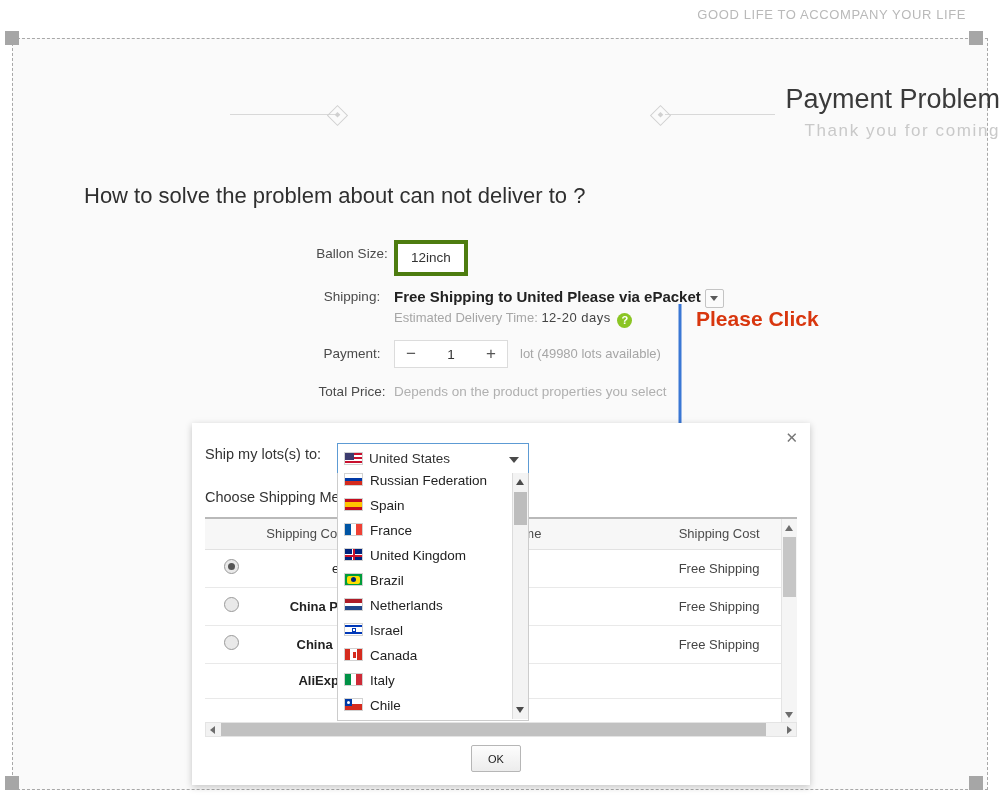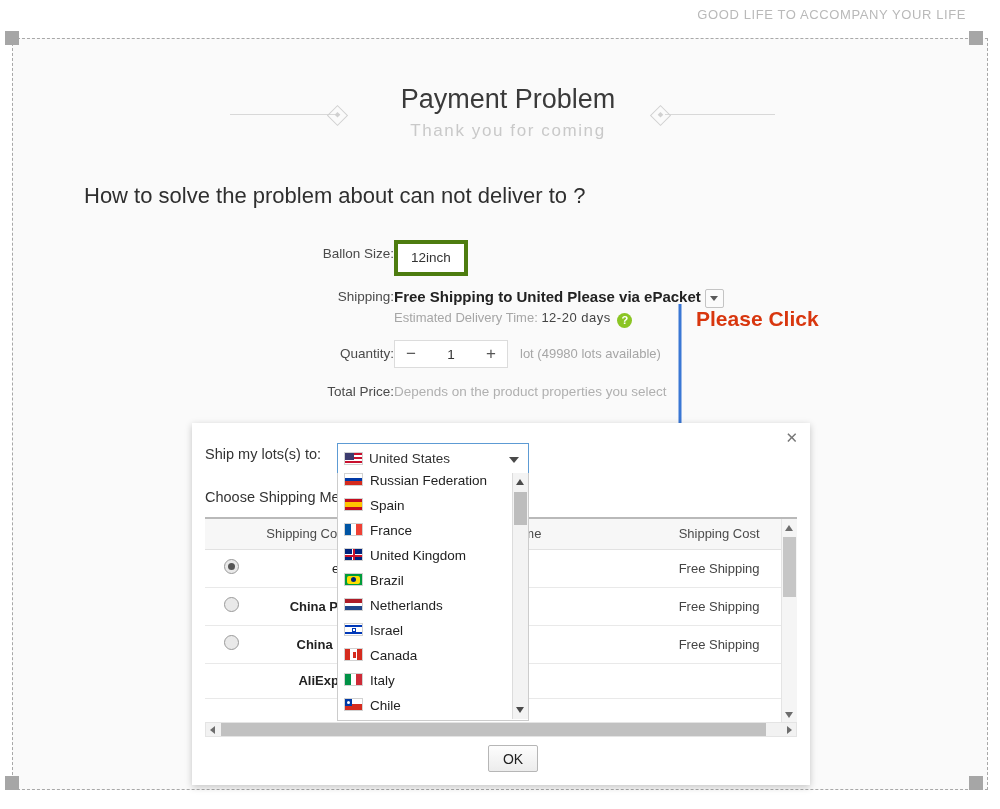--- a/index.html
+++ b/index.html
@@ -47,21 +47,21 @@
   .handle.tl { left: 5px;  top: 31px; }
   .handle.tr { left: 969px; top: 31px; }
   .handle.bl { left: 5px;  top: 776px; }
   .handle.br { left: 969px; top: 776px; }
 
   
   .title-wrap {
     position: absolute;
     left: 16px; right: 0;
     top: 82px;
-    text-align: center;
+    text-align: right;
   }
   .main-title {
     font-size: 27px;
     color: #3a3a3a;
     font-weight: normal;
     margin: 0;
     line-height: 34px;
   }
   .sub-title {
     font-size: 17px;
@@ -112,21 +112,21 @@
   .form {
     position: absolute;
     left: 310px;
     top: 240px;
     font-size: 13.5px;
     color: #555;
   }
   .row { display: flex; align-items: flex-start; margin-bottom: 10px; }
   .row-label {
     width: 84px;
-    text-align: right;
+    text-align: center;
     color: #4a4a4a;
     font-size: 13.5px;
     padding-top: 6px;
   }
   .size-box {
     border: 4px solid #4d7c0f;
     background: #fff;
     padding: 6px 13px;
     font-size: 13.5px;
     color: #333;
@@ -377,27 +377,27 @@
   .hscroll .thumb {
     position: absolute;
     left: 15px; top: 0;
     width: 545px; height: 13px;
     background: #c1c1c1;
   }
 
   
   .ok-btn {
     position: absolute;
-    left: 296px;
+    left: 279px;
     top: 322px;
     width: 50px;
     height: 27px;
     background: linear-gradient(#fdfdfd, #ececec);
     border: 1px solid #b6b6b6;
-    font-size: 14px;
+    font-size: 11px;
     color: #222;
     font-family: "Liberation Sans", sans-serif;
     border-radius: 2px;
     cursor: pointer;
   }
 
   
   .cdd-box {
     position: absolute;
     left: 337px;
@@ -562,21 +562,21 @@
         </div>
         <div class="ship-sub">
           <span>Estimated Delivery Time:</span>
           <span class="days">12-20 days</span>
           <span class="help-icon">?</span>
         </div>
       </div>
     </div>
 
     <div class="row">
-      <div class="row-label">Quantity:</div>
+      <div class="row-label">Payment:</div>
       <div style="display:flex;">
         <div class="qty-box">
           <div class="qty-btn">−</div>
           <input class="qty-val" value="1" style="">
           <div class="qty-btn">+</div>
         </div>
         <div class="qty-note">lot (49980 lots available)</div>
       </div>
     </div>
 

